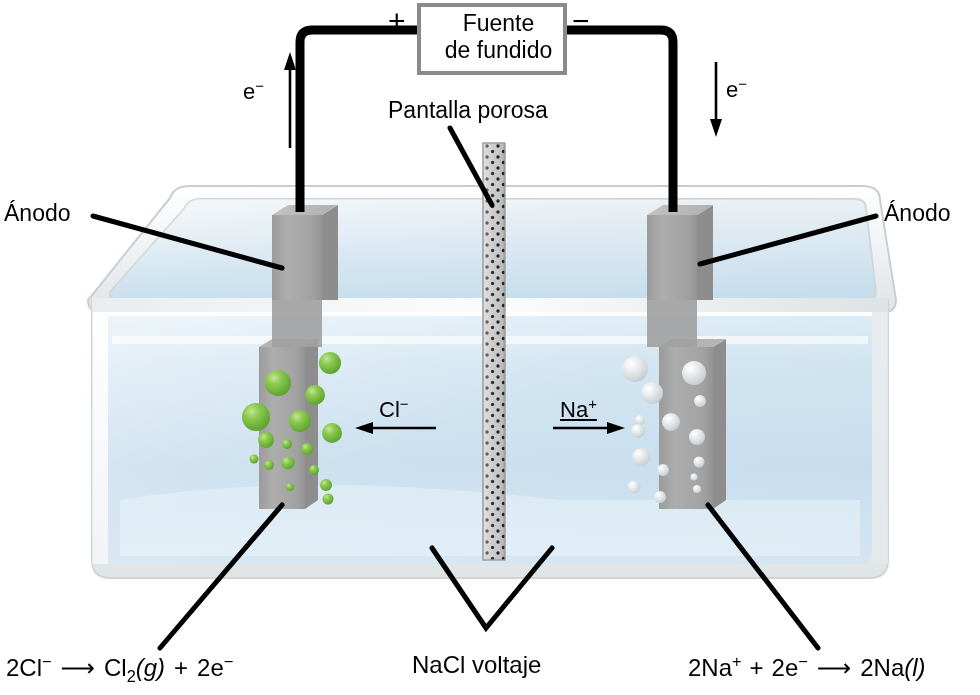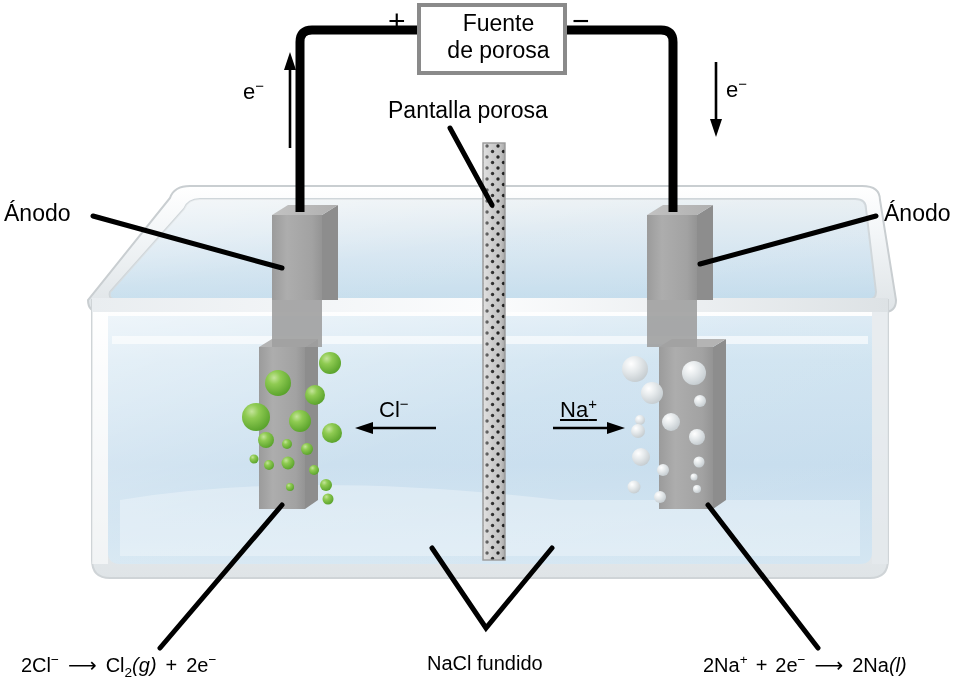--- a/index.html
+++ b/index.html
@@ -22,21 +22,21 @@
     left: 0; top: 0;
     width: 980px; height: 695px;
   }
   .lbl {
     position: absolute;
     color: #000;
     font-family: "Liberation Sans", sans-serif;
     white-space: nowrap;
     line-height: 1.12;
   }
-  .lbl-24 { font-size: 20px; margin-left: 15px; }
+  .lbl-24 { font-size: 24px; }
   .lbl-23 { font-size: 23px; }
   .lbl-22 { font-size: 22px; }
   .sup { font-size: 0.68em; vertical-align: super; }
   .sub { font-size: 0.68em; vertical-align: sub; }
   .ital { font-style: italic; }
   .vsrc-title {
     position: absolute;
     text-align: center;
     font-size: 23px;
     color: #000;
@@ -227,40 +227,40 @@
       <polyline points="432,548 486,628 552,548"></polyline>
     </g>
 
     <g>
       <rect x="419" y="5" width="146" height="68" fill="#ffffff" stroke="#8a8a8a" stroke-width="4"></rect>
     </g>
   </svg>
 
   <div class="vsrc-title" style="left:421px; top:10px; width:155px;">
     <div>Fuente</div>
-    <div>de porosa</div>
+    <div>de fundido</div>
   </div>
 
   <div class="lbl plusminus" style="left:388px; top:4px;">+</div>
 
   <div class="lbl plusminus" style="left:572px; top:4px;">−</div>
 
   <div class="lbl lbl-22" style="left:243px; top:78px;"><span>e</span><span class="sup">−</span></div>
 
   <div class="lbl lbl-22" style="left:726px; top:76px;"><span>e</span><span class="sup">−</span></div>
 
   <div class="lbl lbl-23" style="left:388px; top:98px;">Pantalla porosa</div>
 
   <div class="lbl lbl-23" style="left:4px; top:201px;">Ánodo</div>
 
   <div class="lbl lbl-23" style="left:884px; top:201px;">Ánodo</div>
 
   <div class="lbl lbl-22" style="left:379px; top:396px;"><span>Cl</span><span class="sup">−</span></div>
 
   <div class="lbl lbl-22" style="left:560px; top:396px;text-decoration:underline;"><span>Na</span><span class="sup">+</span></div>
 
-  <div class="lbl lbl-24" style="left:412px; top:652px;">NaCl fundido</div>
+  <div class="lbl lbl-24" style="left:412px; top:652px;">NaCl voltaje</div>
 
   <div class="lbl lbl-24" style="left:6px; top:652px;"><span>2Cl</span><span class="sup">−</span><span style="padding:0 9px;">⟶</span><span>Cl</span><span class="sub">2</span><span class="ital">(g)</span><span style="padding:0 9px;">+</span><span>2e</span><span class="sup">−</span></div>
 
   <div class="lbl lbl-24" style="left:688px; top:652px;"><span>2Na</span><span class="sup">+</span><span style="padding:0 8px;">+</span><span>2e</span><span class="sup">−</span><span style="padding:0 9px;">⟶</span><span>2Na</span><span class="ital">(l)</span></div>
 
 </div>
 
 </body></html>

